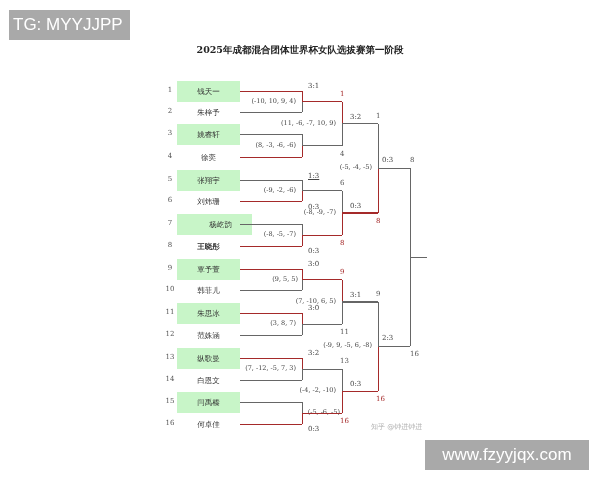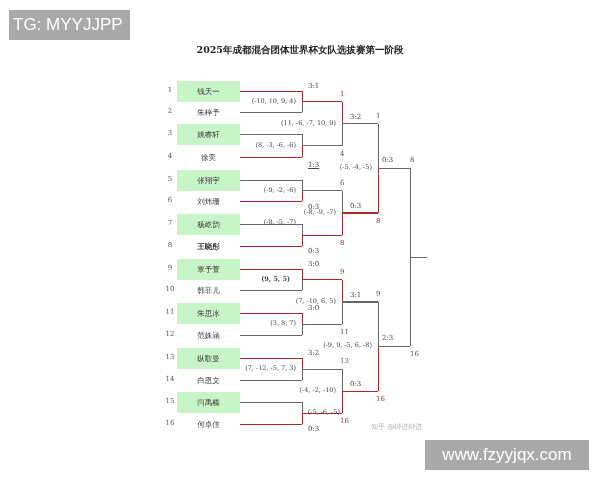--- a/index.html
+++ b/index.html
@@ -39,21 +39,21 @@
     <div class="player" style="top: 102px;">朱梓予</div>
     <div class="seed" style="top: 129px;">3</div>
     <div class="player hl" style="top: 124px;">姚睿轩</div>
     <div class="seed" style="top: 152px;">4</div>
     <div class="player" style="top: 147px;">徐奕</div>
     <div class="seed" style="top: 175px;">5</div>
     <div class="player hl" style="top: 170px;">张翔宇</div>
     <div class="seed" style="top: 196px;">6</div>
     <div class="player" style="top: 191px;">刘炜珊</div>
     <div class="seed" style="top: 219px;">7</div>
-    <div class="player hl" style="top: 214px;">杨屹韵</div>
+    <div class="player hl" style="top: 214px; padding-left: 12px;">杨屹韵</div>
     <div class="seed" style="top: 241px;">8</div>
     <div class="player" style="top: 236px; font-weight: bold;">王晓彤</div>
     <div class="seed" style="top: 264px;">9</div>
     <div class="player hl" style="top: 259px;">覃予萱</div>
     <div class="seed" style="top: 285px;">10</div>
     <div class="player" style="top: 280px;">韩菲儿</div>
     <div class="seed" style="top: 308px;">11</div>
     <div class="player hl" style="top: 303px;">朱思冰</div>
     <div class="seed" style="top: 330px;">12</div>
     <div class="player" style="top: 325px;">范姝涵</div>
@@ -69,38 +69,38 @@
     <div class="line" style="left: 240px; top: 111.5px; width: 62px; height: 1.4px;"></div>
     <div class="line win" style="left: 301.5px; top: 91px; width: 1.4px; height: 10.5px;"></div>
     <div class="line" style="left: 301.5px; top: 101.5px; width: 1.4px; height: 10.5px;"></div>
     <div class="lbl" style="left: 296px; top: 96.5px; transform: translateX(-100%);">(-10, 10, 9, 4)</div>
     <div class="score" style="left: 308px; top: 81.5px;">3:1</div>
     <div class="line" style="left: 240px; top: 133.5px; width: 62px; height: 1.4px;"></div>
     <div class="line win" style="left: 240px; top: 156.5px; width: 62px; height: 1.4px;"></div>
     <div class="line" style="left: 301.5px; top: 134px; width: 1.4px; height: 11.5px;"></div>
     <div class="line win" style="left: 301.5px; top: 145.5px; width: 1.4px; height: 11.5px;"></div>
     <div class="lbl" style="left: 296px; top: 140.5px; transform: translateX(-100%);">(8, -3, -6, -6)</div>
-    <div class="score" style="left: 308px; top: 161px; text-decoration: underline;">1:3</div>
+    <div class="score" style="left: 308px; top: 172px; text-decoration: underline;">1:3</div>
     <div class="line" style="left: 240px; top: 179.5px; width: 62px; height: 1.4px;"></div>
     <div class="line win" style="left: 240px; top: 200.5px; width: 62px; height: 1.4px;"></div>
     <div class="line" style="left: 301.5px; top: 180px; width: 1.4px; height: 10.5px;"></div>
     <div class="line win" style="left: 301.5px; top: 190.5px; width: 1.4px; height: 10.5px;"></div>
     <div class="lbl" style="left: 296px; top: 185.5px; transform: translateX(-100%);">(-9, -2, -6)</div>
     <div class="score" style="left: 308px; top: 202.5px;">0:3</div>
     <div class="line" style="left: 240px; top: 223.5px; width: 62px; height: 1.4px;"></div>
     <div class="line win" style="left: 240px; top: 245.5px; width: 62px; height: 1.4px;"></div>
     <div class="line" style="left: 301.5px; top: 224px; width: 1.4px; height: 11px;"></div>
     <div class="line win" style="left: 301.5px; top: 235px; width: 1.4px; height: 11px;"></div>
-    <div class="lbl" style="left: 296px; top: 218px; transform: translateX(-100%);">(-8, -5, -7)</div>
+    <div class="lbl" style="left: 296px; top: 230px; transform: translateX(-100%);">(-8, -5, -7)</div>
     <div class="score" style="left: 308px; top: 247px;">0:3</div>
     <div class="line win" style="left: 240px; top: 268.5px; width: 62px; height: 1.4px;"></div>
     <div class="line" style="left: 240px; top: 289.5px; width: 62px; height: 1.4px;"></div>
     <div class="line win" style="left: 301.5px; top: 269px; width: 1.4px; height: 10.5px;"></div>
     <div class="line" style="left: 301.5px; top: 279.5px; width: 1.4px; height: 10.5px;"></div>
-    <div class="lbl" style="left: 290px; top: 274.5px; transform: translateX(-100%); font-weight: bold;">(9, 5, 5)</div>
+    <div class="lbl" style="left: 298px; top: 274.5px; transform: translateX(-100%);">(9, 5, 5)</div>
     <div class="score" style="left: 308px; top: 259.5px;">3:0</div>
     <div class="line win" style="left: 240px; top: 312.5px; width: 62px; height: 1.4px;"></div>
     <div class="line" style="left: 240px; top: 334.5px; width: 62px; height: 1.4px;"></div>
     <div class="line win" style="left: 301.5px; top: 313px; width: 1.4px; height: 11px;"></div>
     <div class="line" style="left: 301.5px; top: 324px; width: 1.4px; height: 11px;"></div>
     <div class="lbl" style="left: 296px; top: 319px; transform: translateX(-100%);">(3, 8, 7)</div>
     <div class="score" style="left: 308px; top: 304px;">3:0</div>
     <div class="line win" style="left: 240px; top: 357.5px; width: 62px; height: 1.4px;"></div>
     <div class="line" style="left: 240px; top: 379.5px; width: 62px; height: 1.4px;"></div>
     <div class="line win" style="left: 301.5px; top: 358px; width: 1.4px; height: 11px;"></div>

